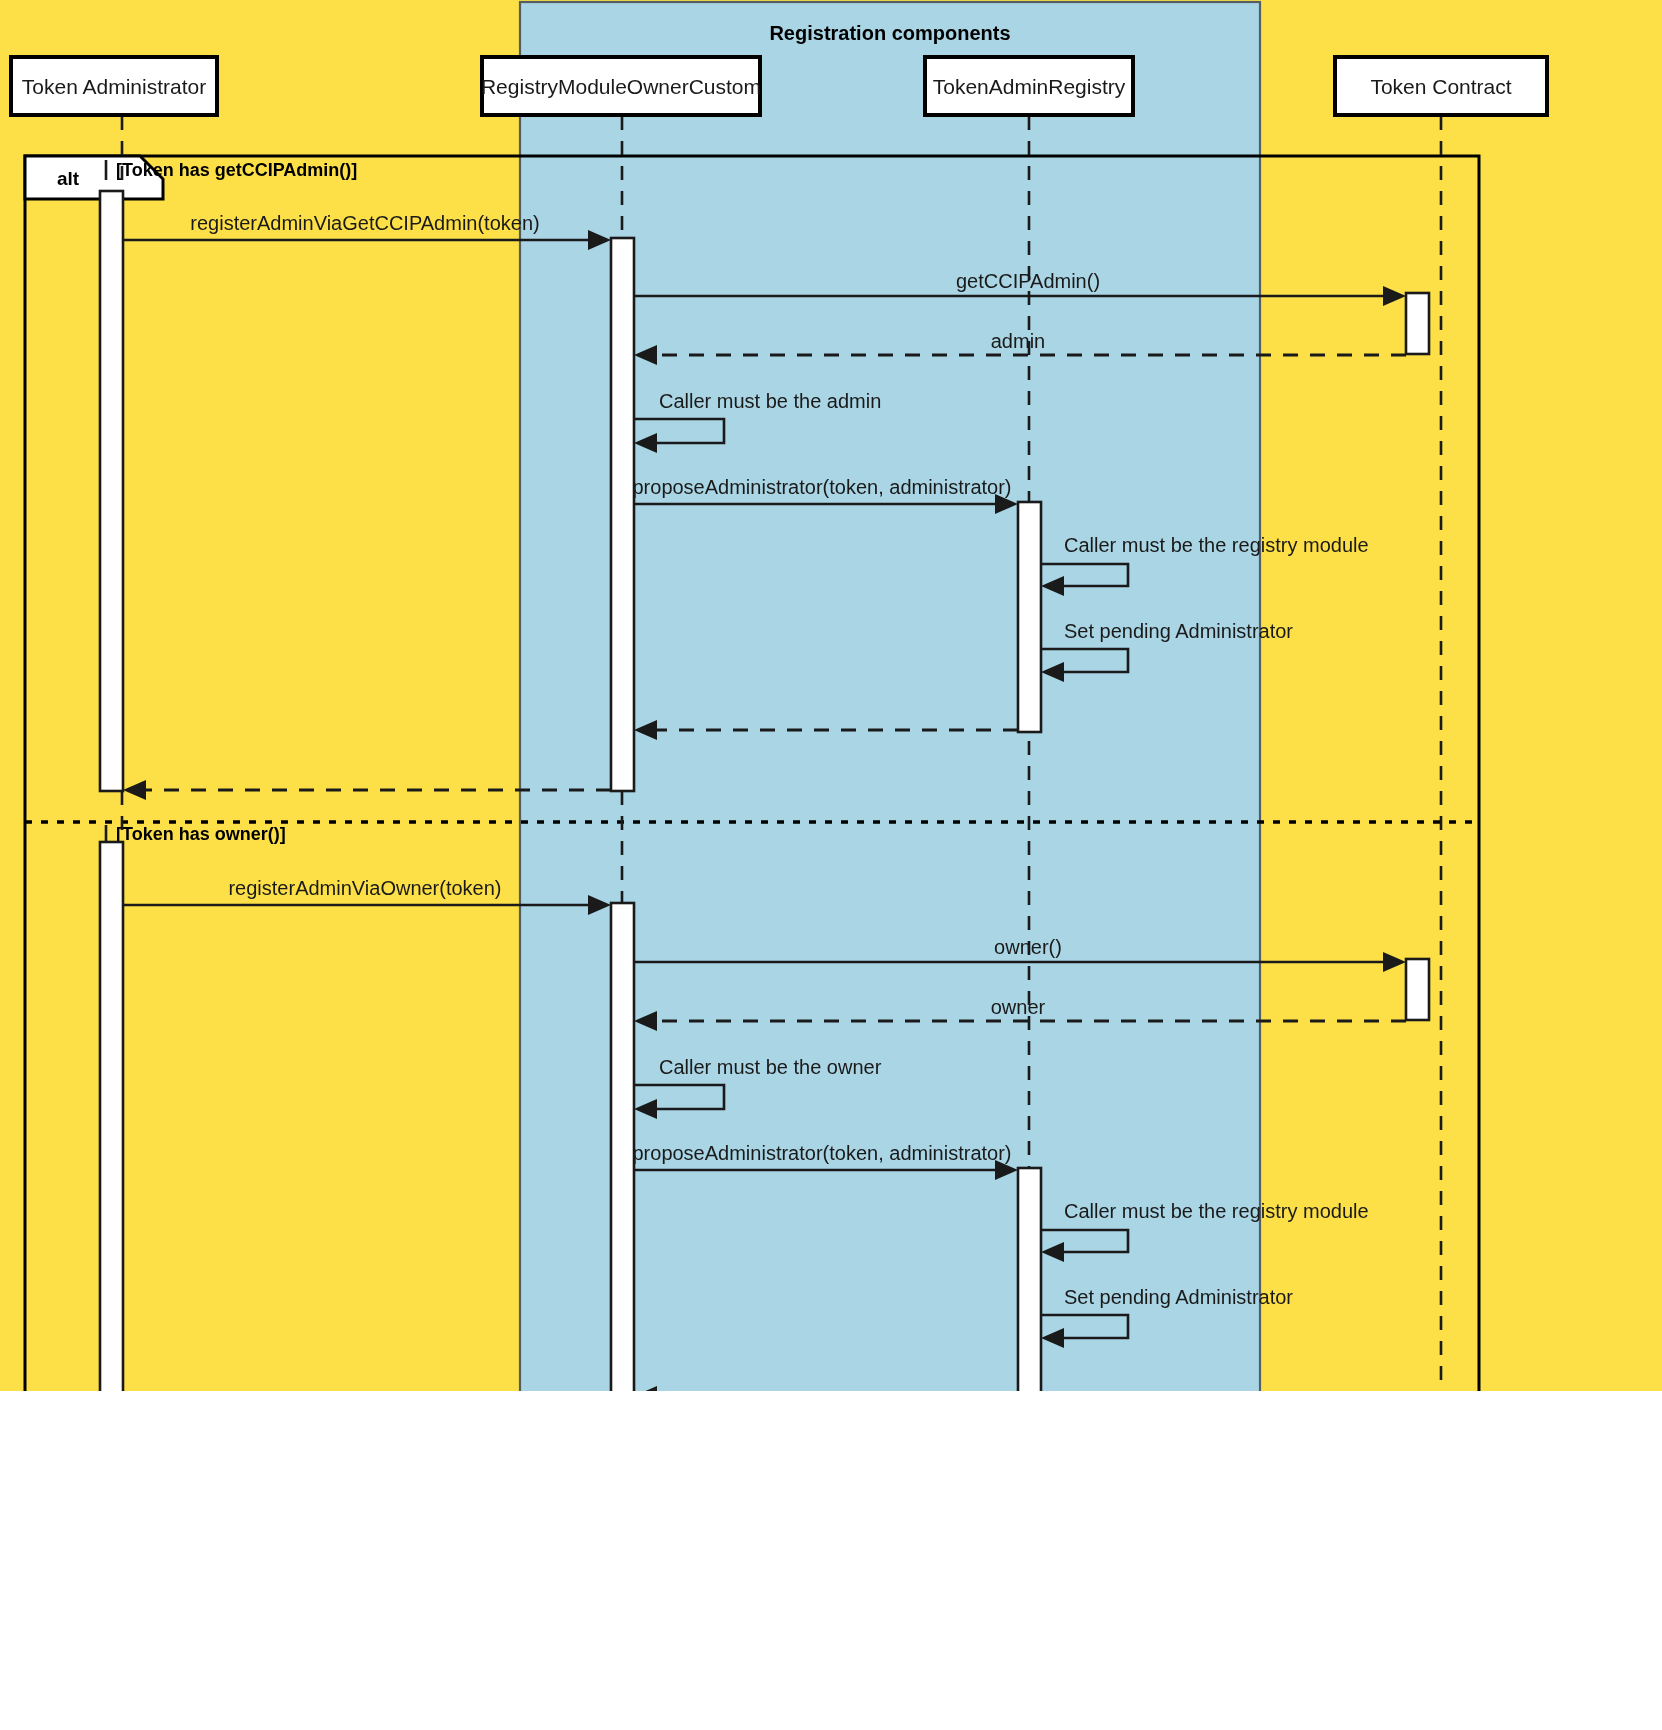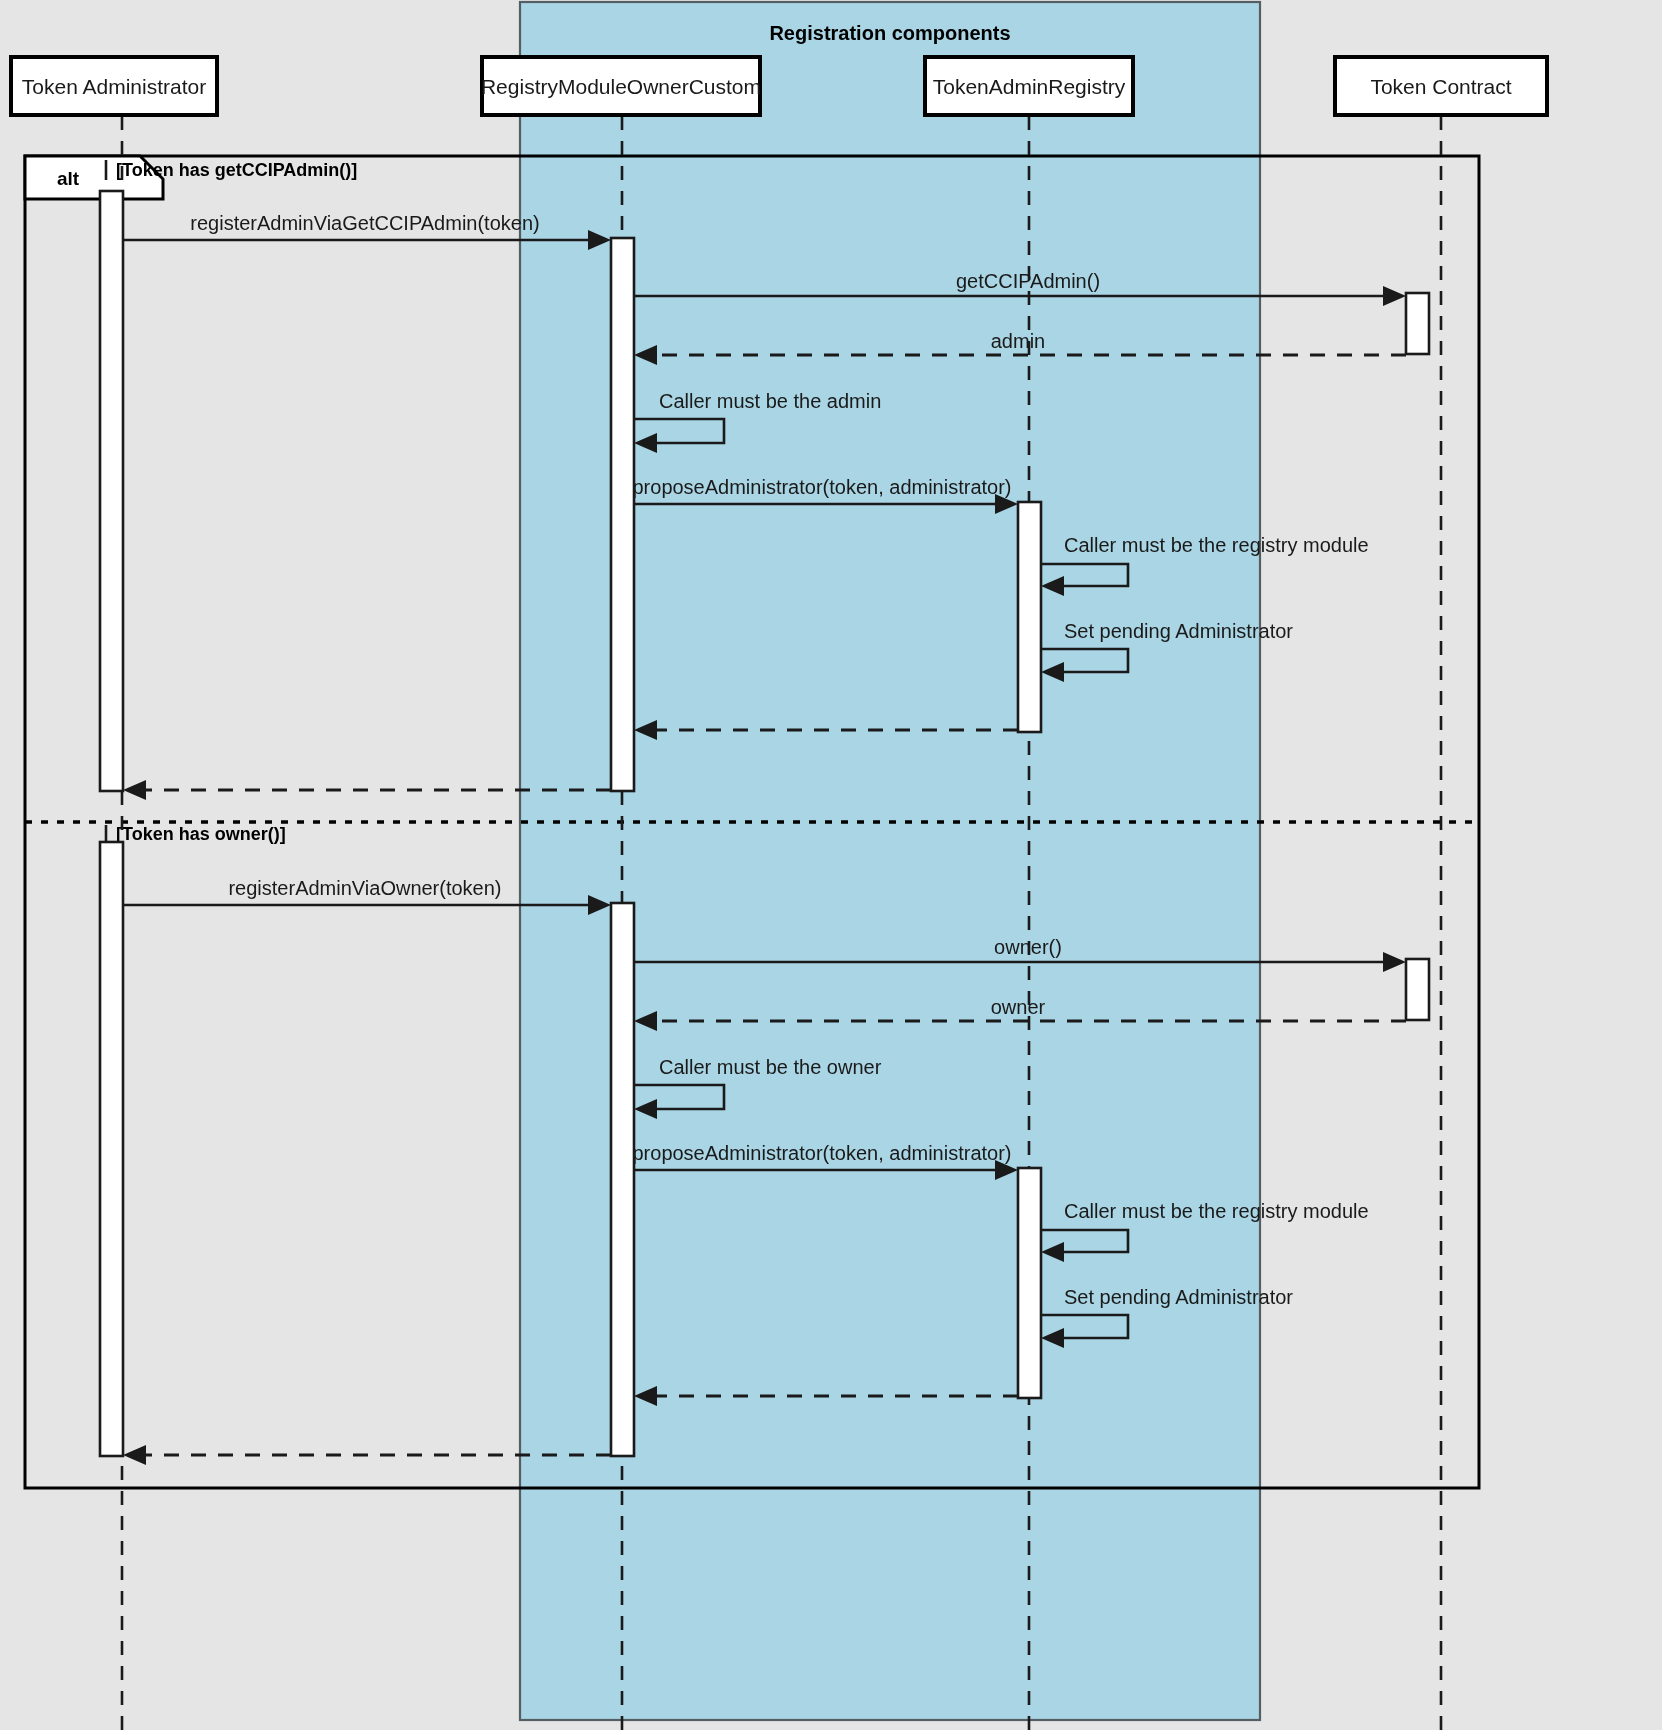--- a/index.html
+++ b/index.html
@@ -1,17 +1,17 @@
 <!DOCTYPE html>
 <html><head>
 <meta charset="utf-8">
 <style>
   html,body{margin:0;padding:0;background:#fff;}
   body{font-family:"Liberation Sans", sans-serif;}
-  #stage{position:relative;width:1662px;height:1730px;background:#e5e5e5;overflow:hidden;}
+  #stage{position:relative;width:1662px;height:1391px;background:#fde047;overflow:hidden;}
   svg{display:block;}
   .lifeline-box{fill:#ffffff;stroke:#000000;stroke-width:4;}
   .lifeline-label{font-family:"Liberation Sans",sans-serif;font-size:21px;fill:#1a1a1a;text-anchor:middle;dominant-baseline:middle;}
   .lifeline-dash{stroke:#1a1a1a;stroke-width:2.6;stroke-dasharray:14 11;fill:none;}
   .activation{fill:#ffffff;stroke:#1a1a1a;stroke-width:2.6;}
   .group-box{fill:#a9d5e4;stroke:#555f63;stroke-width:2.2;}
   .group-title{font-family:"Liberation Sans",sans-serif;font-size:20px;font-weight:bold;fill:#000;text-anchor:middle;}
   .frame{fill:none;stroke:#000;stroke-width:3;}
   .frame-tab{fill:#ffffff;stroke:#000;stroke-width:3;}
   .frame-tab-label{font-family:"Liberation Sans",sans-serif;font-size:19px;font-weight:bold;fill:#000;}

